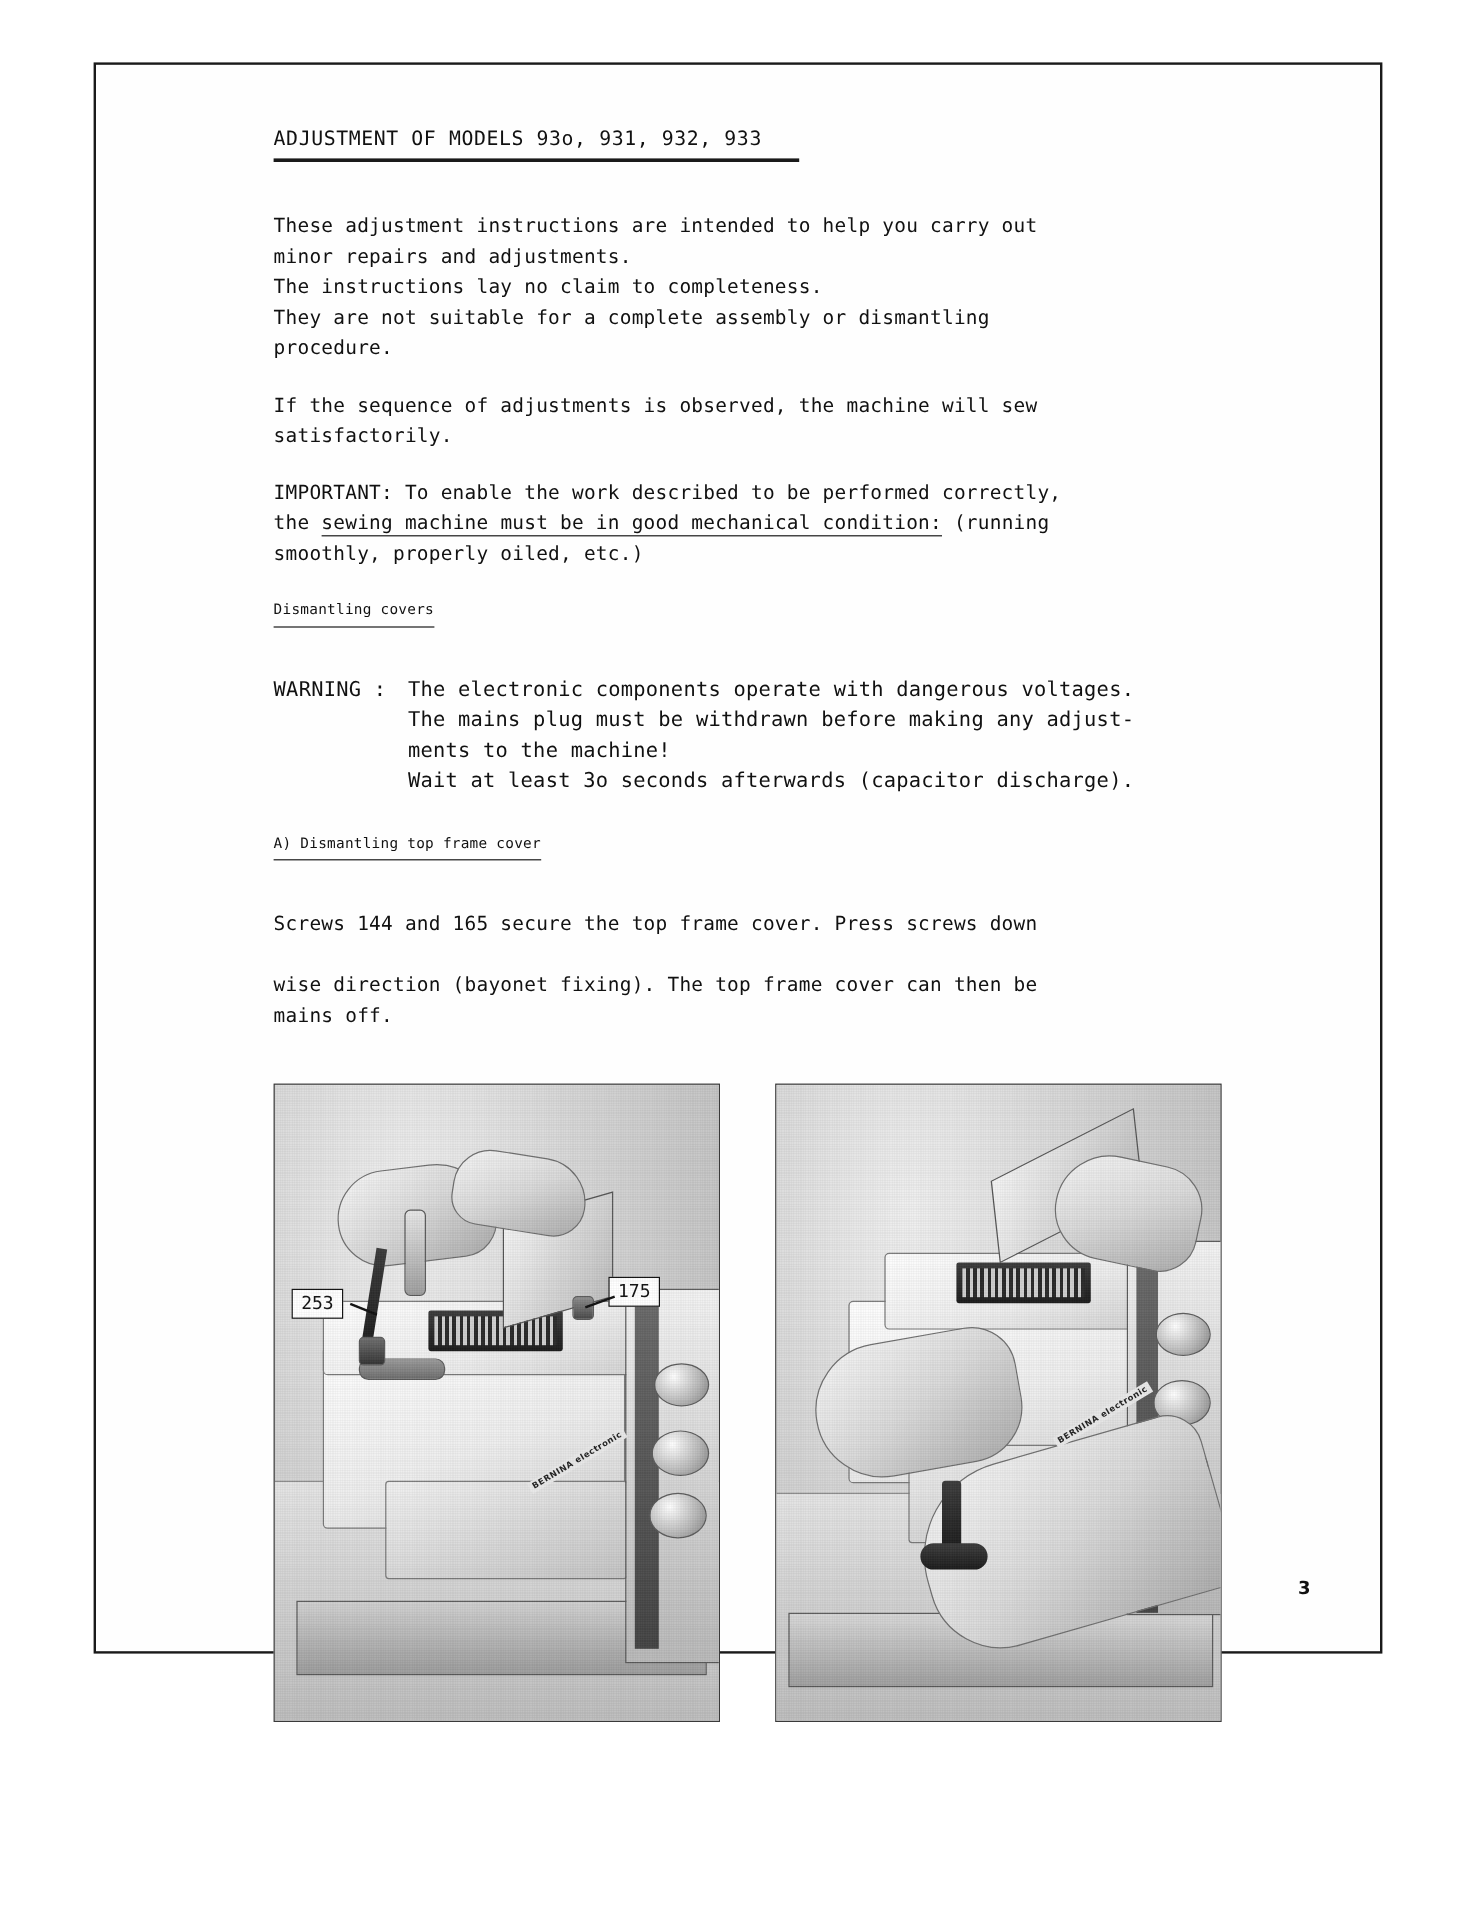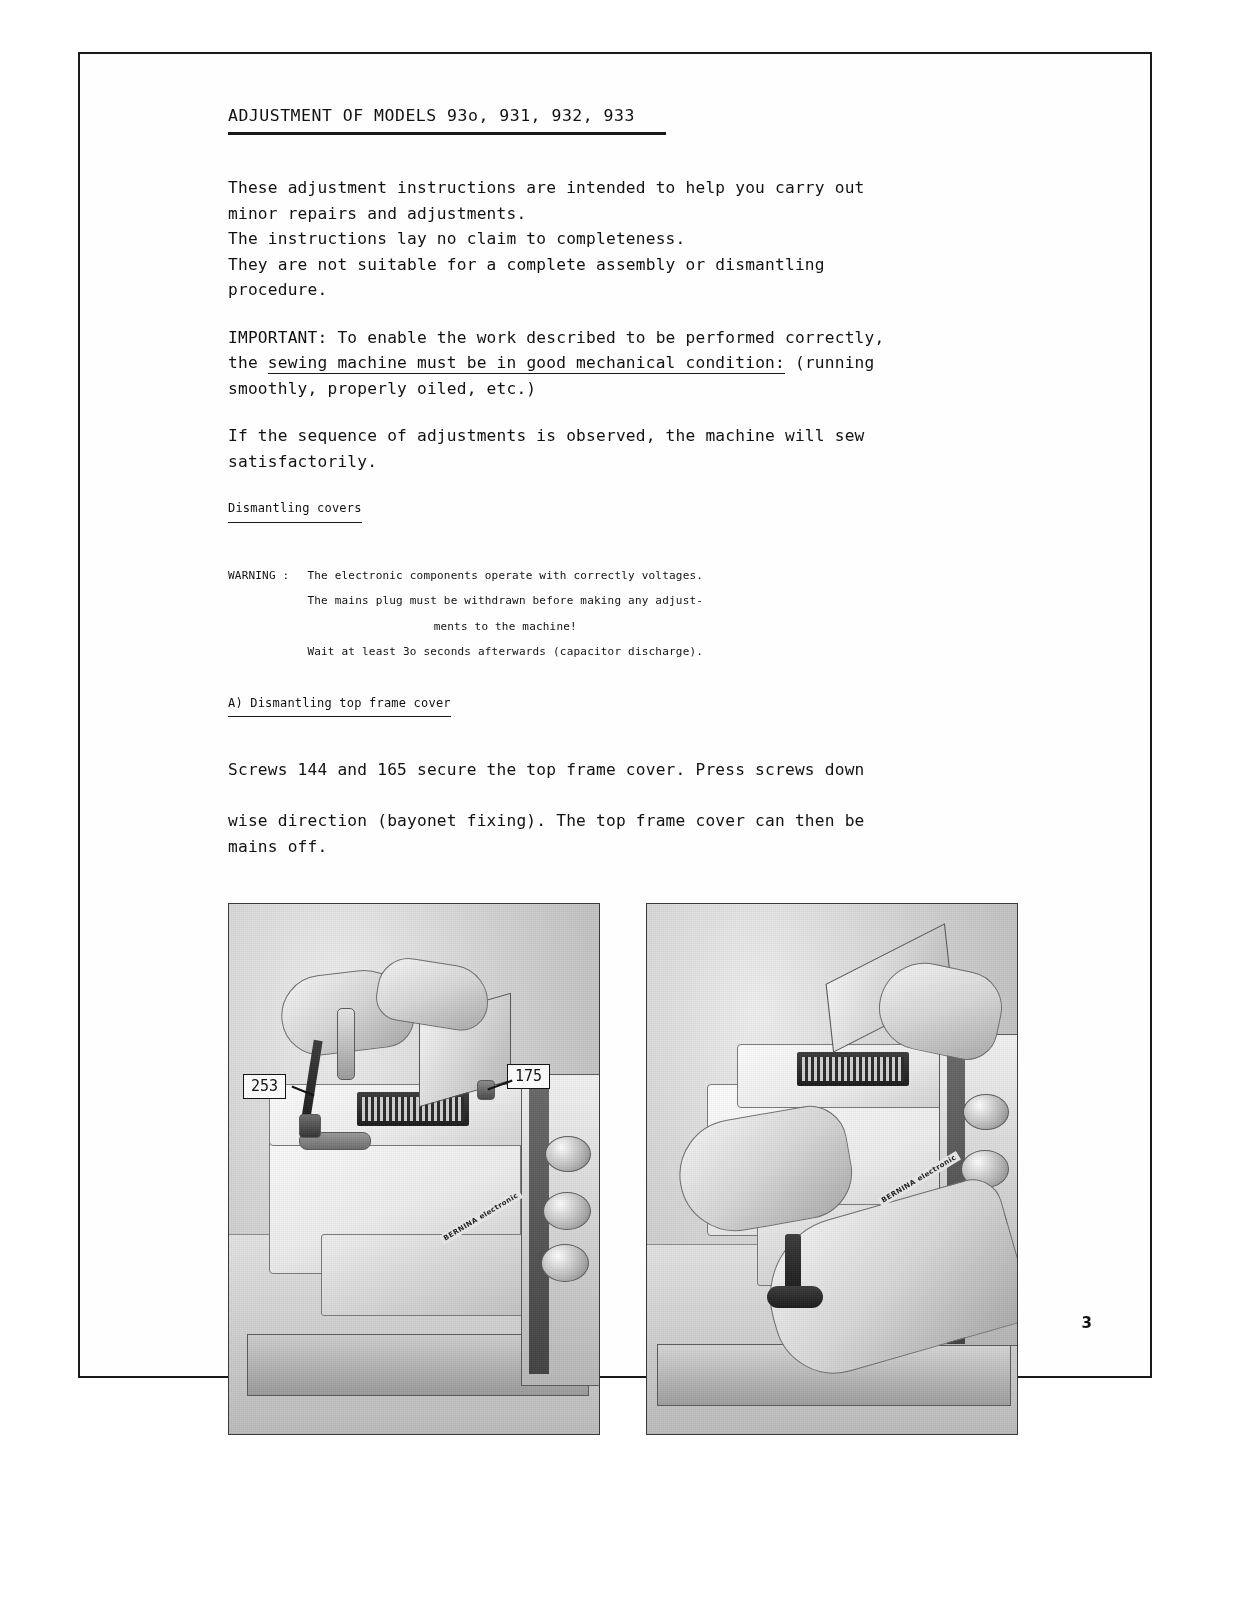--- a/index.html
+++ b/index.html
@@ -59,25 +59,24 @@
     margin: 0 0 20px 0;
     display: inline-block;
     border-bottom: 1.5px solid #1a1a1a;
     letter-spacing: 0.2px;
   }
   .section-head-wrap {
     margin: 0 0 20px 0;
   }
   .warning-block {
     display: flex;
-    font-size: 11px;
+    font-size: 17px;
     line-height: 25.5px;
     margin: 0 0 26px 0;
     letter-spacing: 0.2px;
-    text-align: center;
   }
   .warning-label {
     white-space: nowrap;
     padding-right: 18px;
   }
   .warning-body div {
     white-space: nowrap;
   }
   .figures {
     position: relative;
@@ -185,38 +184,38 @@
 
     <p class="para">
       <span>These adjustment instructions are intended to help you carry out</span><br>
       <span>minor repairs and adjustments.</span><br>
       <span>The instructions lay no claim to completeness.</span><br>
       <span>They are not suitable for a complete assembly or dismantling</span><br>
       <span>procedure.</span>
     </p>
 
     <p class="para">
+      <span>If the sequence of adjustments is observed, the machine will sew</span><br>
+      <span>satisfactorily.</span>
+    </p>
+
+    <p class="para">
       <span>IMPORTANT:  To enable the work described to be performed correctly,</span><br>
       <span>the </span><span class="u-line">sewing machine must be in good mechanical condition:</span><span> (running</span><br>
       <span>smoothly, properly oiled, etc.)</span>
     </p>
 
-    <p class="para">
-      <span>If the sequence of adjustments is observed, the machine will sew</span><br>
-      <span>satisfactorily.</span>
-    </p>
-
     <div class="section-head-wrap">
       <span class="section-head">Dismantling covers</span>
     </div>
 
     <div class="warning-block">
       <div class="warning-label">WARNING :</div>
       <div class="warning-body">
-        <div>The electronic components operate with correctly voltages.</div>
+        <div>The electronic components operate with dangerous voltages.</div>
         <div>The mains plug must be withdrawn before making any adjust-</div>
         <div>ments to the machine!</div>
         <div>Wait at least 3o seconds afterwards (capacitor discharge).</div>
       </div>
     </div>
 
     <div class="section-head-wrap">
       <span class="section-head">A)  Dismantling top frame cover</span>
     </div>
 

